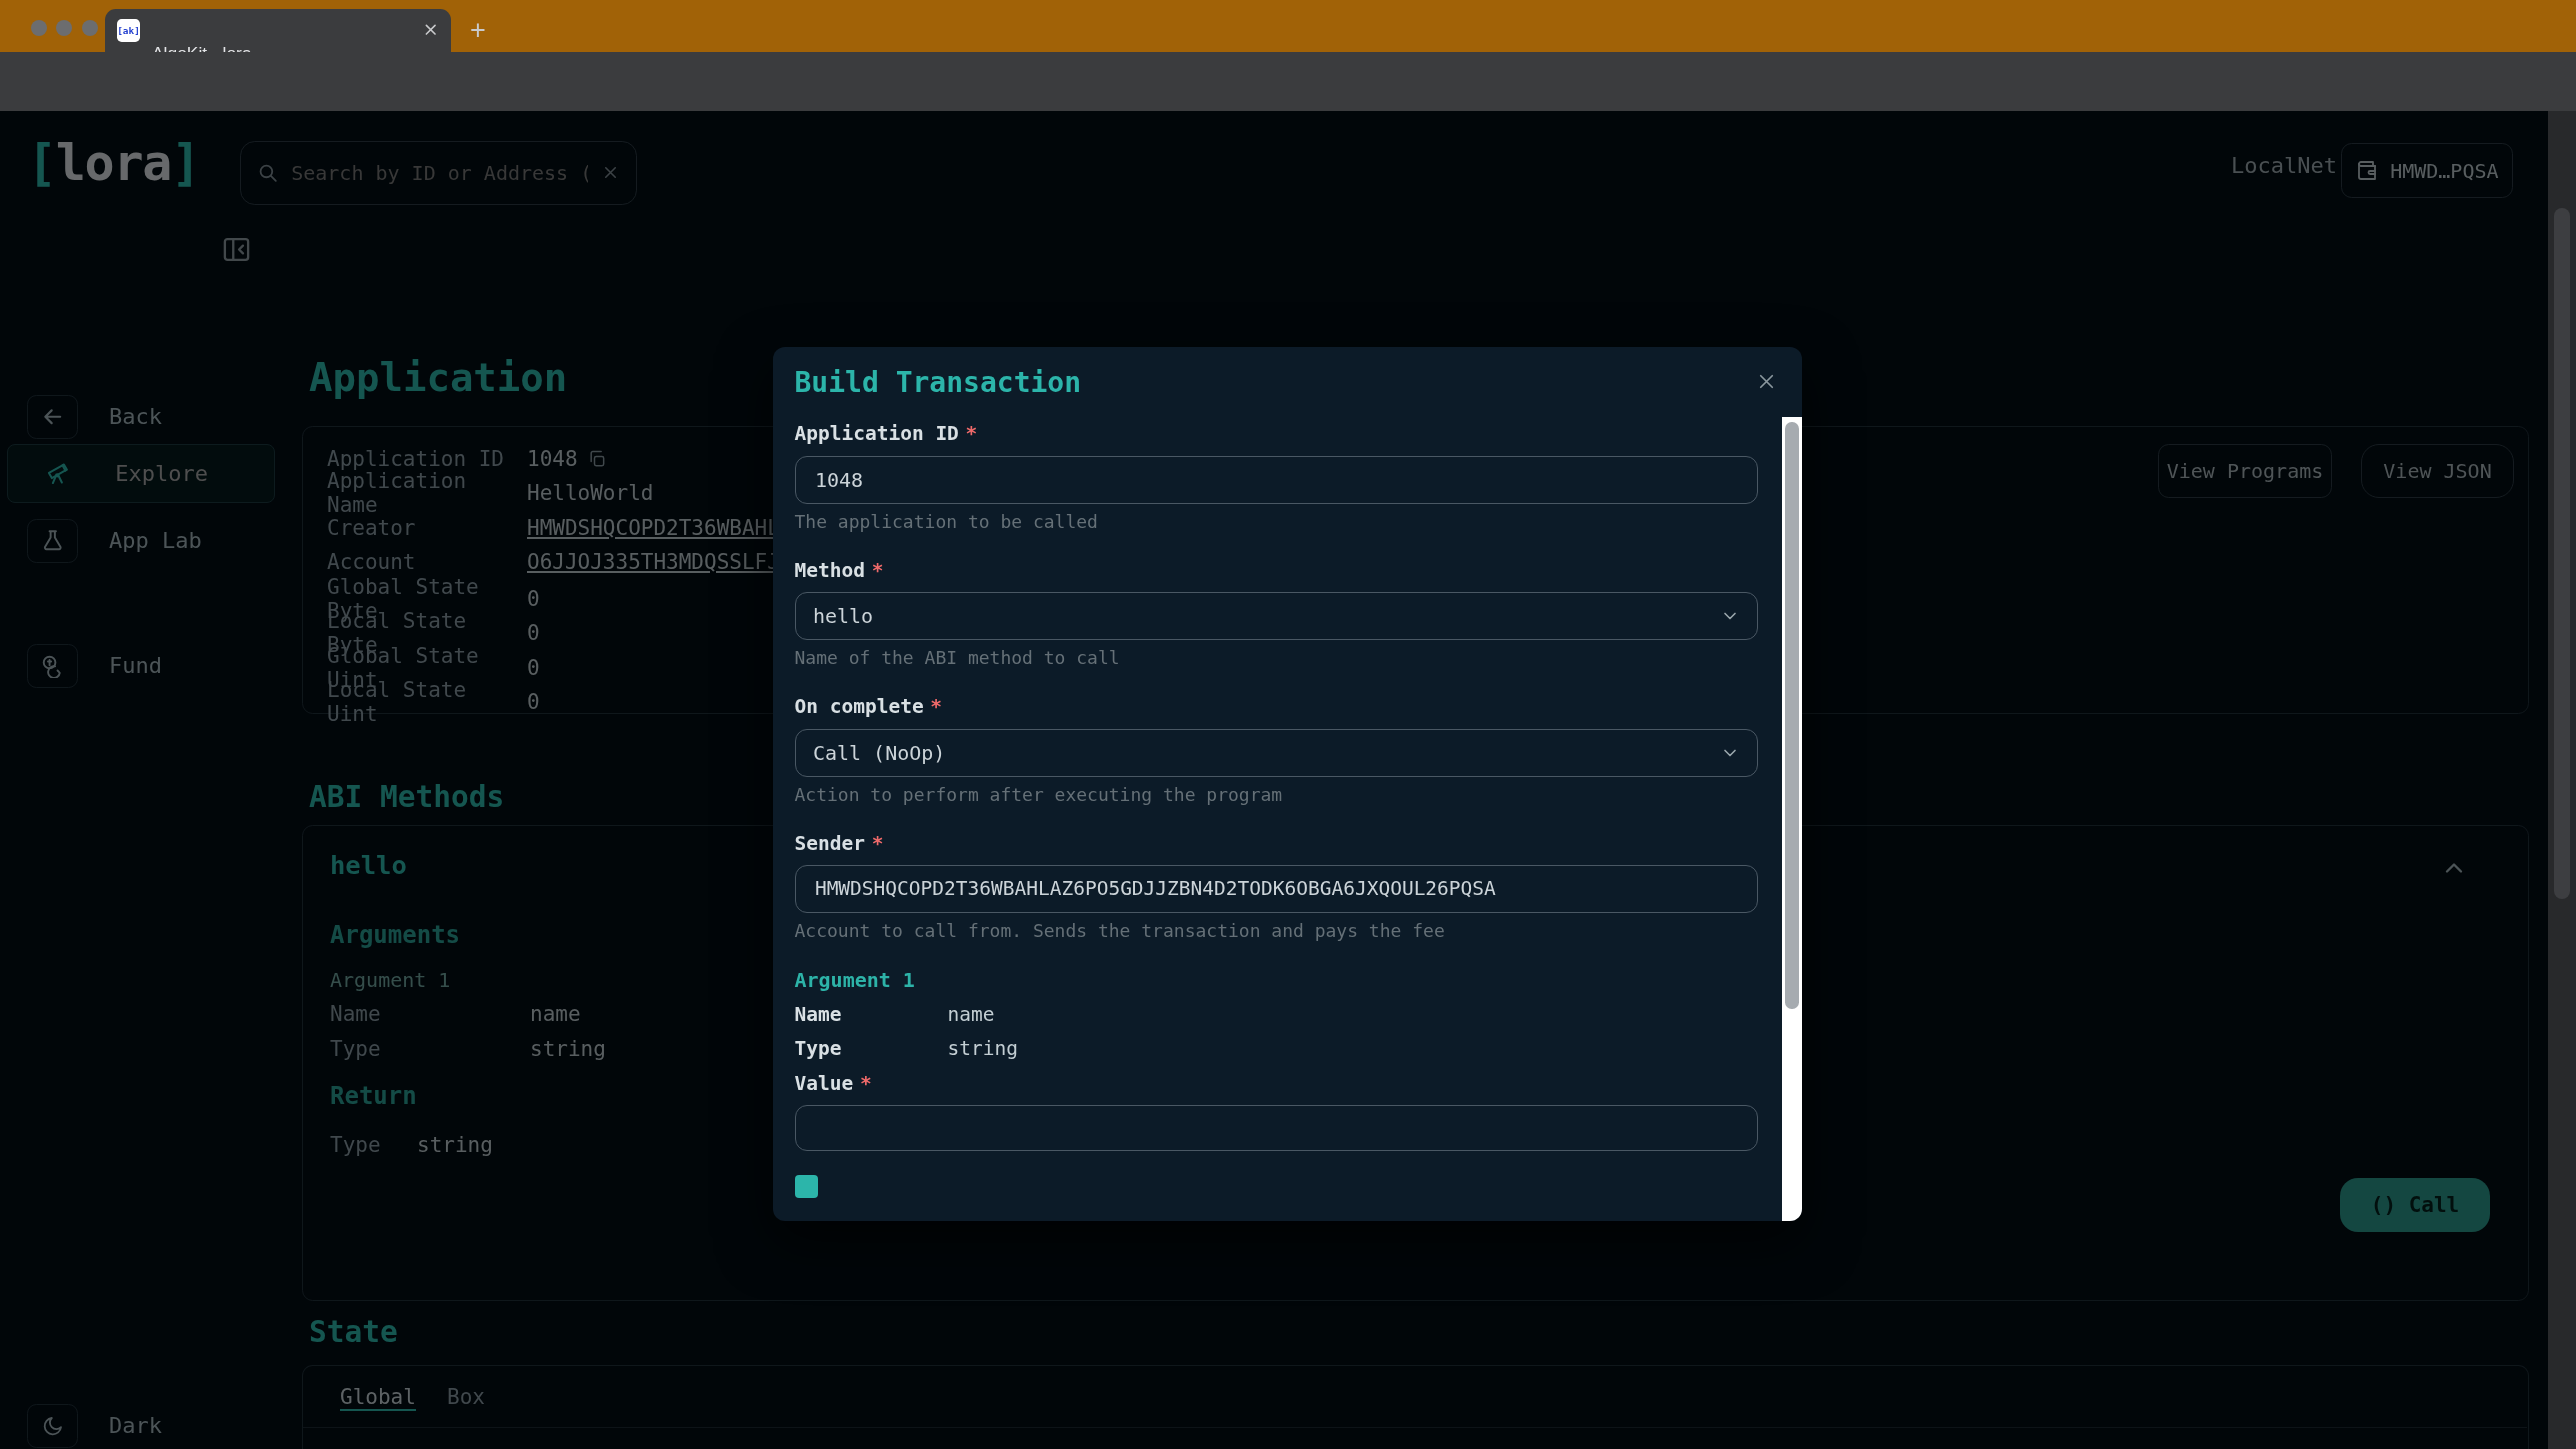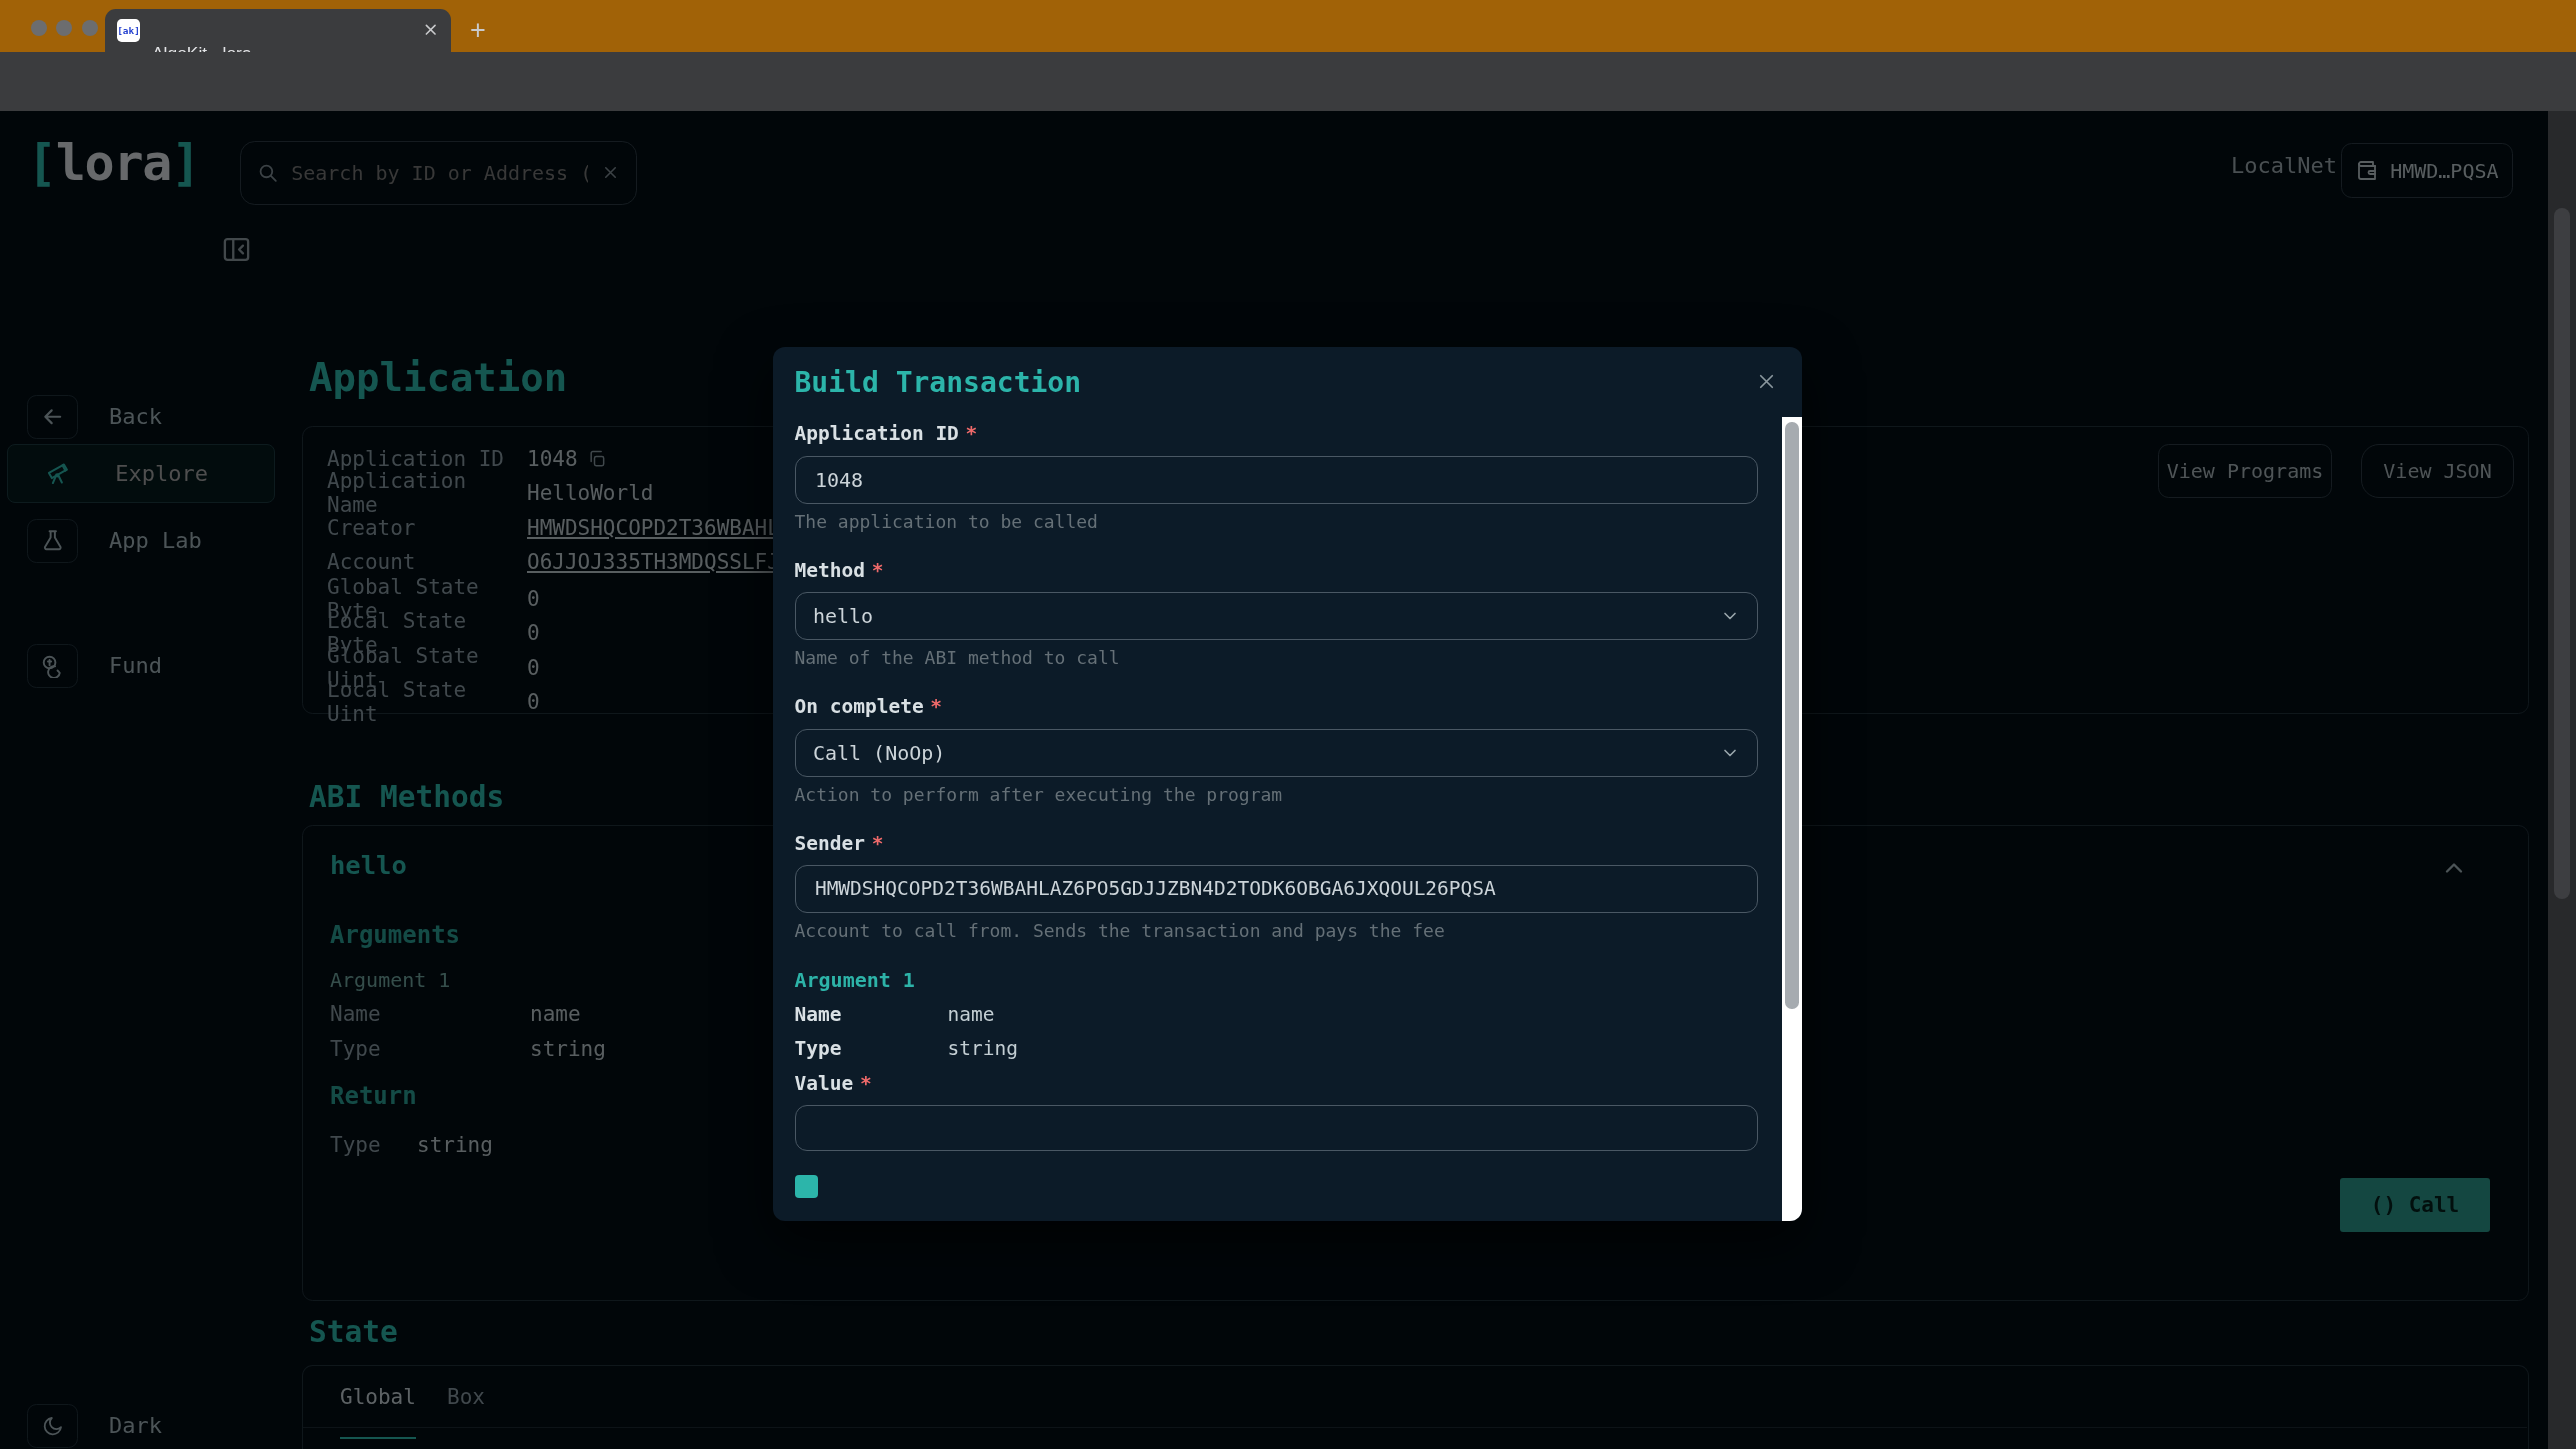--- a/index.html
+++ b/index.html
@@ -61,25 +61,25 @@
   
   #main{position:absolute;left:282px;top:110px;width:2294px;height:1228px;}
   .page-title{position:absolute;left:27px;font-size:39px;font-weight:bold;color:#2db3a8;}
   .card{position:absolute;border:1.3px solid #20303a;border-radius:10.7px;box-sizing:border-box;}
   .drow{position:absolute;left:24px;display:flex;font-size:21px;height:27px;align-items:center;}
   .drow .dl{width:200px;color:#8696a0;flex:none;}
   .drow .dv{color:#b9c4c9;display:flex;align-items:center;gap:9.4px;}
   .link{color:#3ba99f;text-decoration:underline;}
   .outline-btn{position:absolute;height:54px;border:1.3px solid #2c3a44;border-radius:10.7px;color:#a5b1b7;font-size:20px;
          display:flex;align-items:center;justify-content:center;box-sizing:border-box;}
-  #call-btn{position:absolute;left:2037px;top:352px;width:150px;height:54px;background:#2b9488;border-radius:3px;
+  #call-btn{position:absolute;left:2037px;top:352px;width:150px;height:54px;background:#2b9488;border-radius:18px;
          color:#06201d;font-size:21px;font-weight:bold;display:flex;align-items:center;justify-content:center;}
   .tab-label{font-size:21px;}
   #state-tabs{position:absolute;left:0;top:19px;width:2224px;height:42px;border-bottom:1.3px solid #1c2830;}
-  #tab-global{position:absolute;left:37px;top:0;color:#c3ced3;padding-bottom:28px;border-bottom:2.7px solid #2db3a8;}
+  #tab-global{position:absolute;left:37px;top:0;color:#c3ced3;padding-bottom:0;border-bottom:2.7px solid #2db3a8;}
   #tab-box{position:absolute;left:144px;top:0;color:#8696a0;}
 
   
   #dim{position:absolute;left:0;top:111px;width:2548px;height:1338px;background:rgba(0,0,0,0.52);z-index:50;}
   #modal{position:absolute;left:773px;top:347px;width:1029px;height:874px;background:#0c1b28;border-radius:12px;
          z-index:60;overflow:hidden;box-shadow:0 20px 54px rgba(0,0,0,0.7);}
   #modal-title{position:absolute;left:21.5px;top:19px;font-size:28px;font-weight:bold;color:#2cb5aa;}
   #modal-close{position:absolute;right:24px;top:23px;color:#8a979e;}
   #modal-scrollbar{position:absolute;right:0;top:70px;bottom:0;width:20px;background:#ffffff;z-index:5;}
   #modal-thumb{position:absolute;left:3.4px;top:5.4px;width:13.4px;height:587px;background:#a6abb0;border-radius:6.7px;}

